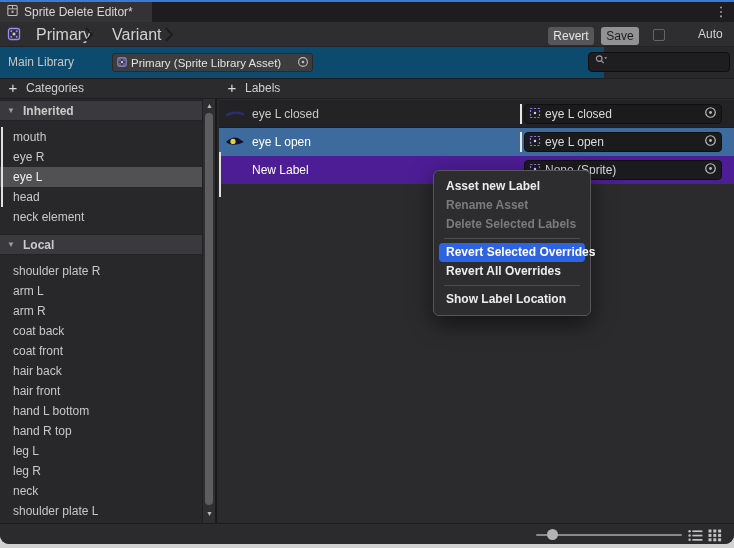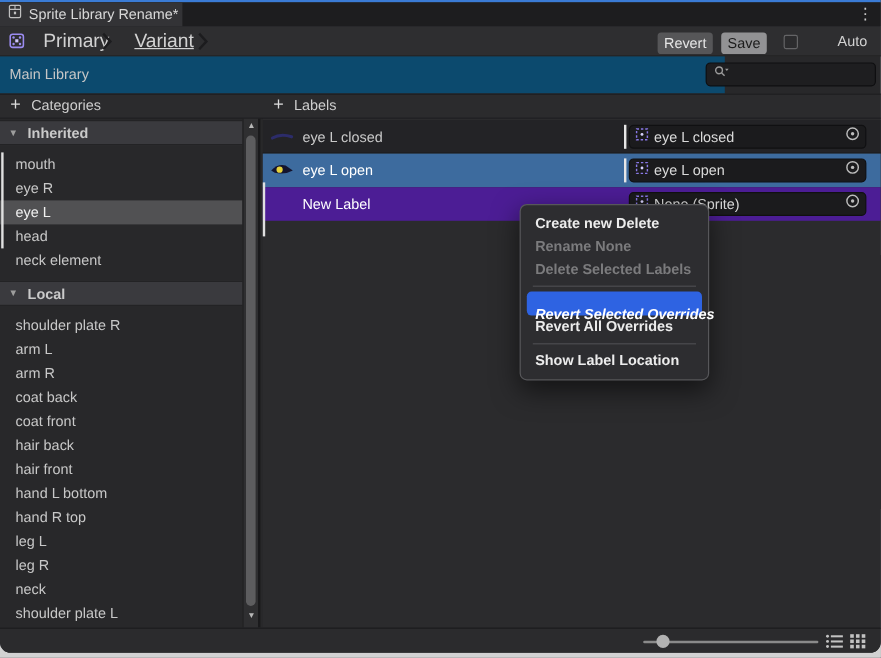--- a/index.html
+++ b/index.html
@@ -11,21 +11,21 @@
   
   .tabstrip { position:absolute; left:0; top:2px; width:734px; height:20px; background:#1d1d1f; }
   .tab { position:absolute; left:0; top:0; width:152px; height:20px; background:#333336; display:flex; align-items:center; gap:5px; padding-left:6px; }
   .tab-title { font-size:12px; color:#d8d8d8; }
   .kebab { position:absolute; right:4px; top:0; width:18px; height:20px; color:#c9c9c9; font-size:13px; text-align:center; line-height:20px; cursor:pointer; }
 
   
   .toolbar { position:absolute; left:0; top:22px; width:734px; height:25px; background:#2e2e30; border-bottom:1px solid #232325; }
   .crumb-icon { position:absolute; left:6px; top:4px; }
   .crumb { position:absolute; top:0; height:25px; line-height:25px; font-size:16px; color:#d2d2d2; }
-  .crumb1 { left:36px; } .crumb2 { left:112px;text-decoration:underline; }
+  .crumb1 { left:36px; } .crumb2 { left:112px; }
   .crumb-sep { position:absolute; top:4px; }
   .sep1 { left:84px; } .sep2 { left:164px; }
   .btn { position:absolute; top:5px; height:18px; border-radius:3px; font-size:12px; text-align:center; line-height:18px; cursor:pointer; }
   .btn-revert { left:548px; width:46px; background:#565658; color:#e6e6e6; }
   .btn-save { left:601px; width:38px; background:#929294; color:#1c1c1c; }
   .autosave-box { position:absolute; left:653px; top:7px; width:12px; height:12px; background:#2c2c2e; border:1px solid #646466; border-radius:2px; cursor:pointer; }
   .autosave-label { position:absolute; left:670px; top:0; height:25px; line-height:25px; font-size:12px; color:#d2d2d2;margin-left:28px; }
 
   
   .libraryrow { position:absolute; left:0; top:47px; width:604px; height:31px; background:#0c4a6e; }
@@ -68,21 +68,21 @@
   .row1 .lab-name, .row2 .lab-name { color:#ffffff; }
   .fld-bar { position:absolute; left:301px; top:4px; width:2px; height:20px; background:#e6e6e6; }
   .objfield { position:absolute; left:305px; top:4px; width:198px; height:20px; background:#1b1b1d; border:1px solid #101012; border-radius:4px; display:flex; align-items:center; gap:4px; padding:0 4px; cursor:pointer; }
   .objfield .val { flex:1; font-size:12px; color:#dadada; white-space:nowrap; overflow:hidden; }
   .lab-overridebar { position:absolute; left:0; top:53px; width:2px; height:45px; background:#e0e0e0; }
 
   
   .ctxmenu { position:absolute; left:433px; top:170px; width:158px; background:#2d2d30; border:1px solid #57575a; border-radius:6px; box-shadow:0 8px 22px rgba(0,0,0,0.55); padding:6px 0; z-index:50; }
   .mi { height:19px; line-height:19px; font-size:12px; font-weight:600; color:#ececec; padding:0 12px; cursor:pointer; white-space:nowrap; }
   .mi.disabled { color:#7b7b7d; cursor:default; }
-  .mi.highlighted { background:#2e63e2; color:#fff; margin:0 5px; padding:10px 7px; border-radius:4px;font-style:italic; }
+  .mi.highlighted { background:#2e63e2; color:#fff; margin:0 5px; padding:0 7px; border-radius:4px; }
   .mdiv { height:1px; background:#4d4d50; margin:4px 10px; }
 
   
   .bottombar { position:absolute; left:0; top:523px; width:734px; height:21px; background:#2b2b2d; border-top:1px solid #1c1c1e; }
   .slider-track { position:absolute; left:536px; top:10px; width:146px; height:2px; background:#8a8a8a; border-radius:1px; cursor:pointer; }
   .slider-handle { position:absolute; left:547px; top:5px; width:11px; height:11px; border-radius:50%; background:#b2b2b2; cursor:pointer; }
   .viewicon { position:absolute; top:4px; cursor:pointer; }
   .vi-list { left:688px; } .vi-grid { left:708px; }
 </style>
 </head>
@@ -94,21 +94,21 @@
   <div class="tabstrip">
     <div class="tab">
       <span>
         <svg width="13" height="13" viewBox="0 0 14 14">
             <rect x="2" y="1.5" width="10" height="11" rx="1.2" fill="none" stroke="#c0c0c0" stroke-width="1.1"></rect>
             <line x1="2" y1="5.2" x2="12" y2="5.2" stroke="#c0c0c0" stroke-width="1"></line>
             <line x1="7" y1="1.5" x2="7" y2="5.2" stroke="#c0c0c0" stroke-width="1"></line>
             <rect x="6" y="7.2" width="2" height="2.4" fill="#c0c0c0"></rect>
           </svg>
       </span>
-      <span class="tab-title">Sprite Library Rename*</span>
+      <span class="tab-title">Sprite Delete Editor*</span>
     </div>
     <div class="kebab">⋮</div>
   </div>
 
   <div class="toolbar">
     <span class="crumb-icon">
       <svg width="16" height="16" viewBox="0 0 16 16">
           <rect x="2.5" y="2.5" width="11" height="11" rx="2" fill="none" stroke="#9b8cf0" stroke-width="1.3"></rect>
           <circle cx="5.3" cy="5.3" r="1" fill="#9b8cf0"></circle>
           <circle cx="10.7" cy="5.3" r="1" fill="#9b8cf0"></circle>
@@ -130,20 +130,39 @@
         </svg>
     </span>
     <div class="btn btn-revert">Revert</div>
     <div class="btn btn-save">Save</div>
     <div class="autosave-box"></div>
     <div class="autosave-label">Auto Save</div>
   </div>
 
   <div class="libraryrow">
     <div class="lib-label">Main Library</div>
+    <div class="objfield-main">
+      <span>
+        <svg width="12" height="12" viewBox="0 0 16 16">
+            <rect x="2.5" y="2.5" width="11" height="11" rx="2" fill="none" stroke="#9b8cf0" stroke-width="1.4"></rect>
+            <circle cx="5.3" cy="5.3" r="1.1" fill="#9b8cf0"></circle>
+            <circle cx="10.7" cy="5.3" r="1.1" fill="#9b8cf0"></circle>
+            <circle cx="5.3" cy="10.7" r="1.1" fill="#9b8cf0"></circle>
+            <circle cx="10.7" cy="10.7" r="1.1" fill="#9b8cf0"></circle>
+            <rect x="6.7" y="6.7" width="2.6" height="2.6" fill="#cfc6ff"></rect>
+          </svg>
+      </span>
+      <span class="val">Primary (Sprite Library Asset)</span>
+      <span>
+        <svg width="12" height="12" viewBox="0 0 12 12">
+            <circle cx="6" cy="6" r="4.4" fill="none" stroke="#bdbdbd" stroke-width="1.1"></circle>
+            <circle cx="6" cy="6" r="1.3" fill="#bdbdbd"></circle>
+          </svg>
+      </span>
+    </div>
     <div class="search">
       <span>
         <svg width="14" height="14" viewBox="0 0 14 14">
             <circle cx="5.2" cy="5.6" r="2.8" fill="none" stroke="#9a9a9a" stroke-width="1.2"></circle>
             <line x1="7.4" y1="7.8" x2="9.8" y2="10.2" stroke="#9a9a9a" stroke-width="1.2"></line>
             <path d="M10.2 4.2 l3 0 -1.5 2 z" fill="#9a9a9a"></path>
           </svg>
       </span>
       <input type="text" value="" style="">
     </div>
@@ -266,22 +285,22 @@
               <circle cx="6" cy="6" r="1.3" fill="#bdbdbd"></circle>
             </svg>
         </span>
       </div>
     </div>
 
     <div class="lab-overridebar"></div>
   </div>
 
   <div class="ctxmenu">
-    <div class="mi">Create new Delete</div>
-    <div class="mi disabled">Rename None</div>
+    <div class="mi">Asset new Label</div>
+    <div class="mi disabled">Rename Asset</div>
     <div class="mi disabled">Delete Selected Labels</div>
     <div class="mdiv"></div>
     <div class="mi highlighted">Revert Selected Overrides</div>
     <div class="mi">Revert All Overrides</div>
     <div class="mdiv"></div>
     <div class="mi">Show Label Location</div>
   </div>
 
   <div class="bottombar">
     <div class="slider-track"></div>

